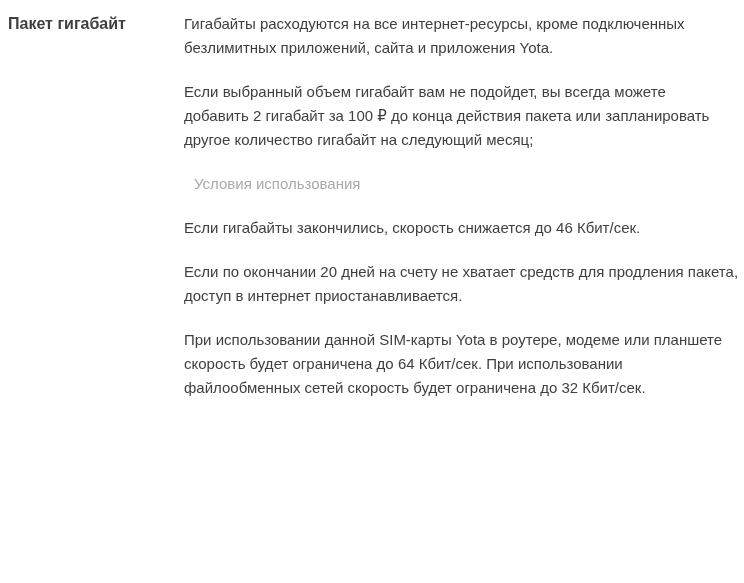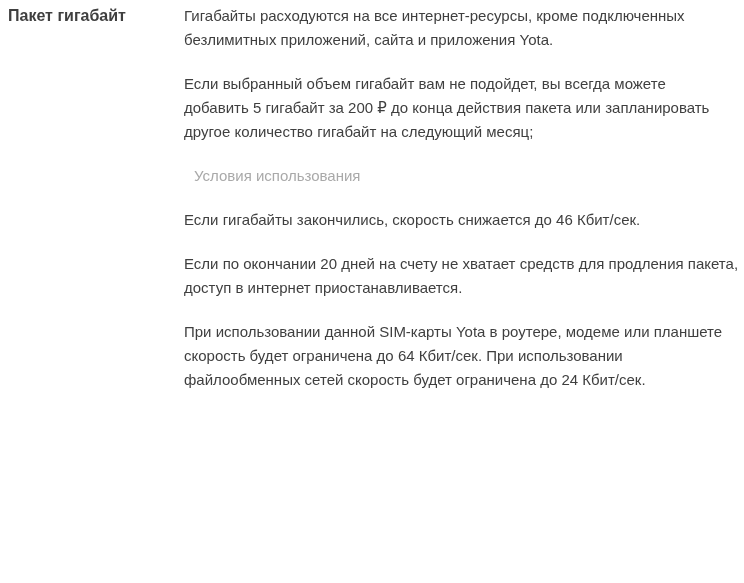--- a/index.html
+++ b/index.html
@@ -16,21 +16,21 @@
     width: 744px;
     height: 583px;
     background: var(--background, #ffffff);
     color: var(--text, #3f3f3f);
     font-family: "Liberation Sans", "DejaVu Sans", sans-serif;
     overflow: hidden;
   }
   .row {
     display: flex;
     align-items: flex-start;
-    padding-top: 4px;
+    padding-top: 12px;
   }
   .label-col {
     flex: 0 0 184px;
     width: 184px;
     padding-left: 8px;
   }
   .row-label {
     font-size: 16px;
     line-height: 24px;
     font-weight: bold;
@@ -60,23 +60,23 @@
 <body>
 
 <div class="row">
   <div class="label-col">
     <div class="row-label">Пакет гигабайт</div>
   </div>
   <div class="content-col">
     <p>Гигабайты расходуются на все интернет-ресурсы, кроме подключенных
 безлимитных приложений, сайта и приложения Yota.</p>
     <p>Если выбранный объем гигабайт вам не подойдет, вы всегда можете
-добавить 5 гигабайт за 200 ₽ до конца действия пакета или запланировать
+добавить 2 гигабайт за 100 ₽ до конца действия пакета или запланировать
 другое количество гигабайт на следующий месяц;</p>
     <h3 class="terms-title">Условия использования</h3>
     <p>Если гигабайты закончились, скорость снижается до 46 Кбит/сек.</p>
     <p>Если по окончании 20 дней на счету не хватает средств для продления пакета,
 доступ в интернет приостанавливается.</p>
     <p>При использовании данной SIM-карты Yota в роутере, модеме или планшете
 скорость будет ограничена до 64 Кбит/сек. При использовании
-файлообменных сетей скорость будет ограничена до 24 Кбит/сек.</p>
+файлообменных сетей скорость будет ограничена до 32 Кбит/сек.</p>
   </div>
 </div>
 
 </body></html>

